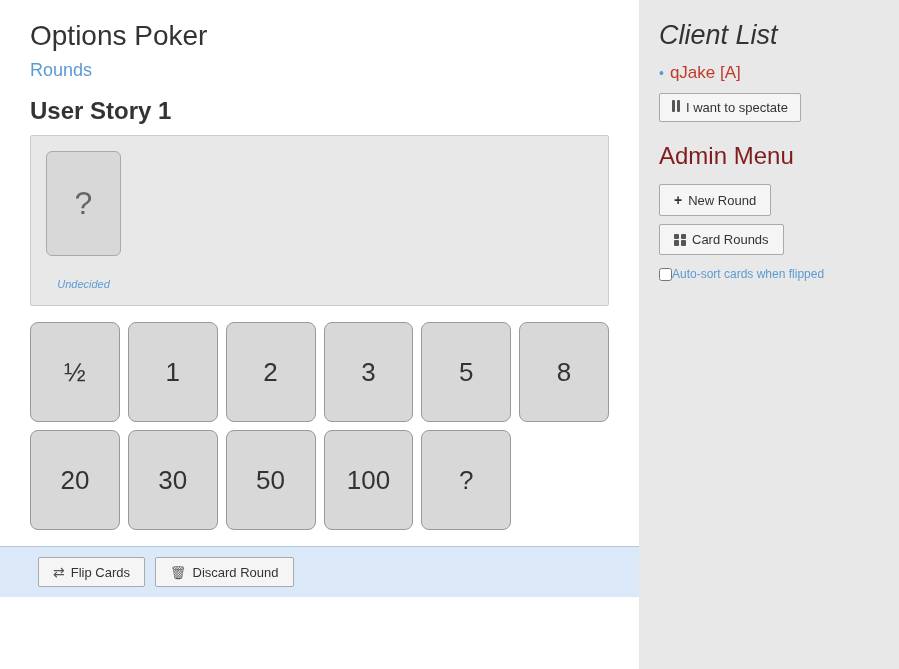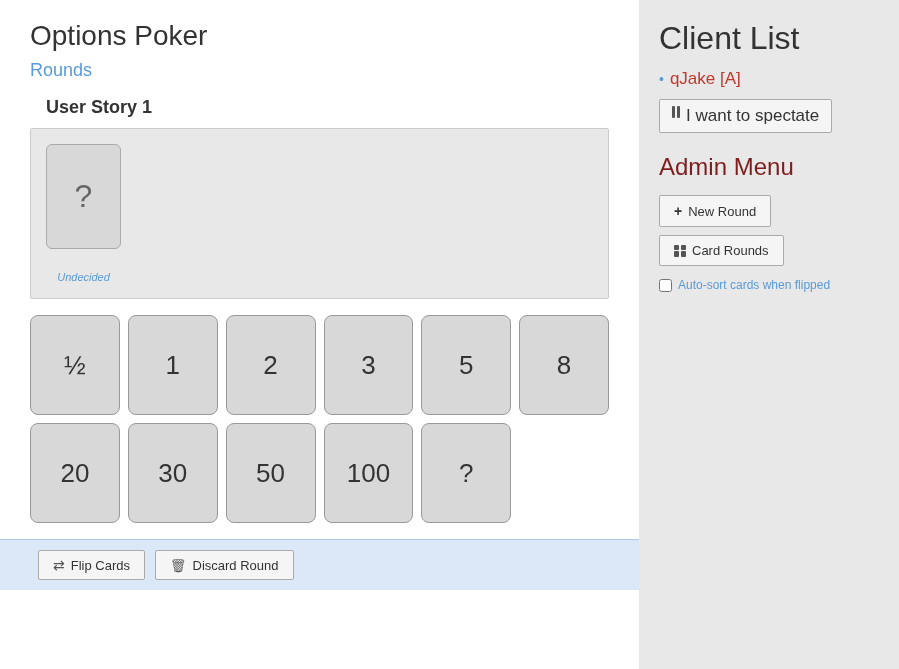--- a/index.html
+++ b/index.html
@@ -29,25 +29,25 @@
     }
 
     .rounds-title {
       font-size: 18px;
       font-weight: 400;
       color: #5b9bd5;
       margin-bottom: 16px;
     }
 
     .story-title {
-      font-size: 18px;
+      font-size: 24px;
       font-weight: 600;
       color: #333;
       margin-bottom: 10px;
-      margin-left: 16px;
+      margin-left: 0;
     }
 
     .voting-area {
       background: #e8e8e8;
       border: 1px solid #ccc;
       border-radius: 2px;
       padding: 15px;
       margin-bottom: 16px;
       min-height: 150px;
       display: flex;
@@ -132,24 +132,25 @@
     .right-panel {
       width: 260px;
       background: #e8e8e8;
       padding: 20px 20px;
       display: flex;
       flex-direction: column;
       gap: 0;
     }
 
     .client-list-title {
-      font-size: 32px;
+      font-size: 27px;
       font-weight: 300;
       color: #333;
       margin-bottom: 12px;
+      font-style: italic;
     }
 
     .client-item {
       display: flex;
       align-items: center;
       gap: 6px;
       margin-bottom: 10px;
     }
 
     .client-dot {
@@ -162,21 +163,21 @@
       color: #c0392b;
     }
 
     .spectate-btn {
       display: flex;
       gap: 6px;
       padding: 6px 12px;
       background: #f5f5f5;
       border: 1px solid #aaa;
       border-radius: 2px;
-      font-size: 17px;
+      font-size: 13px;
       color: #333;
       cursor: pointer;
       margin-bottom: 20px;
       width: fit-content;
     }
 
     .admin-menu-title {
       font-size: 24px;
       font-weight: 300;
       color: #7f1d1d;
@@ -194,21 +195,20 @@
       font-size: 13px;
       color: #333;
       cursor: pointer;
       margin-bottom: 8px;
       width: fit-content;
     }
 
     .checkbox-row {
       display: flex;
       align-items: center;
-      gap: 6px;
       font-size: 12px;
       color: #5b9bd5;
       margin-top: 4px;
     }
 
     .checkbox-row input[type="checkbox"] {
       width: 13px;
       height: 13px;
     }
 

